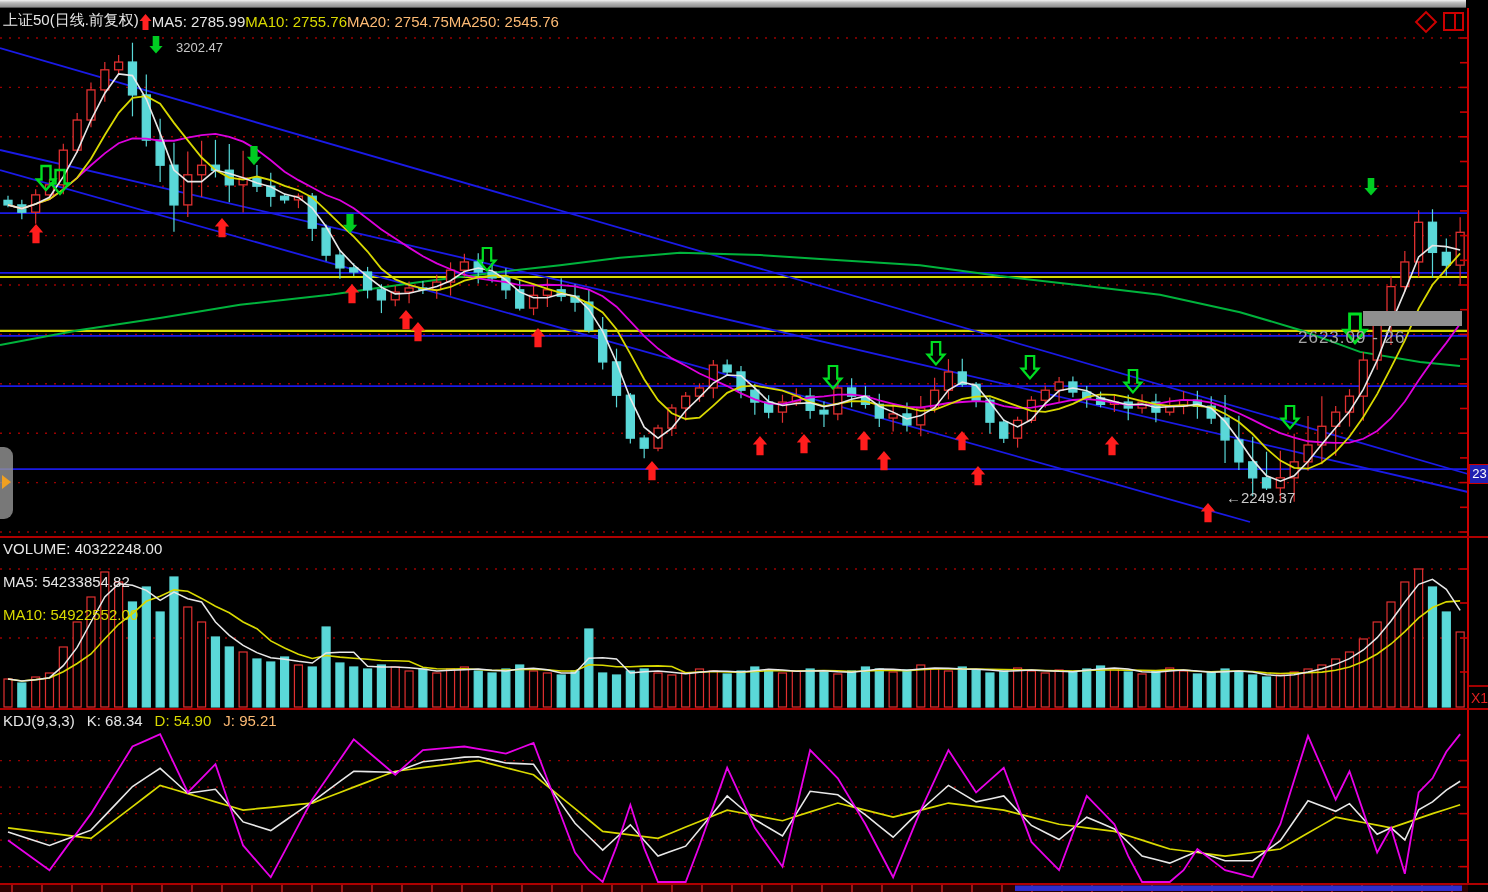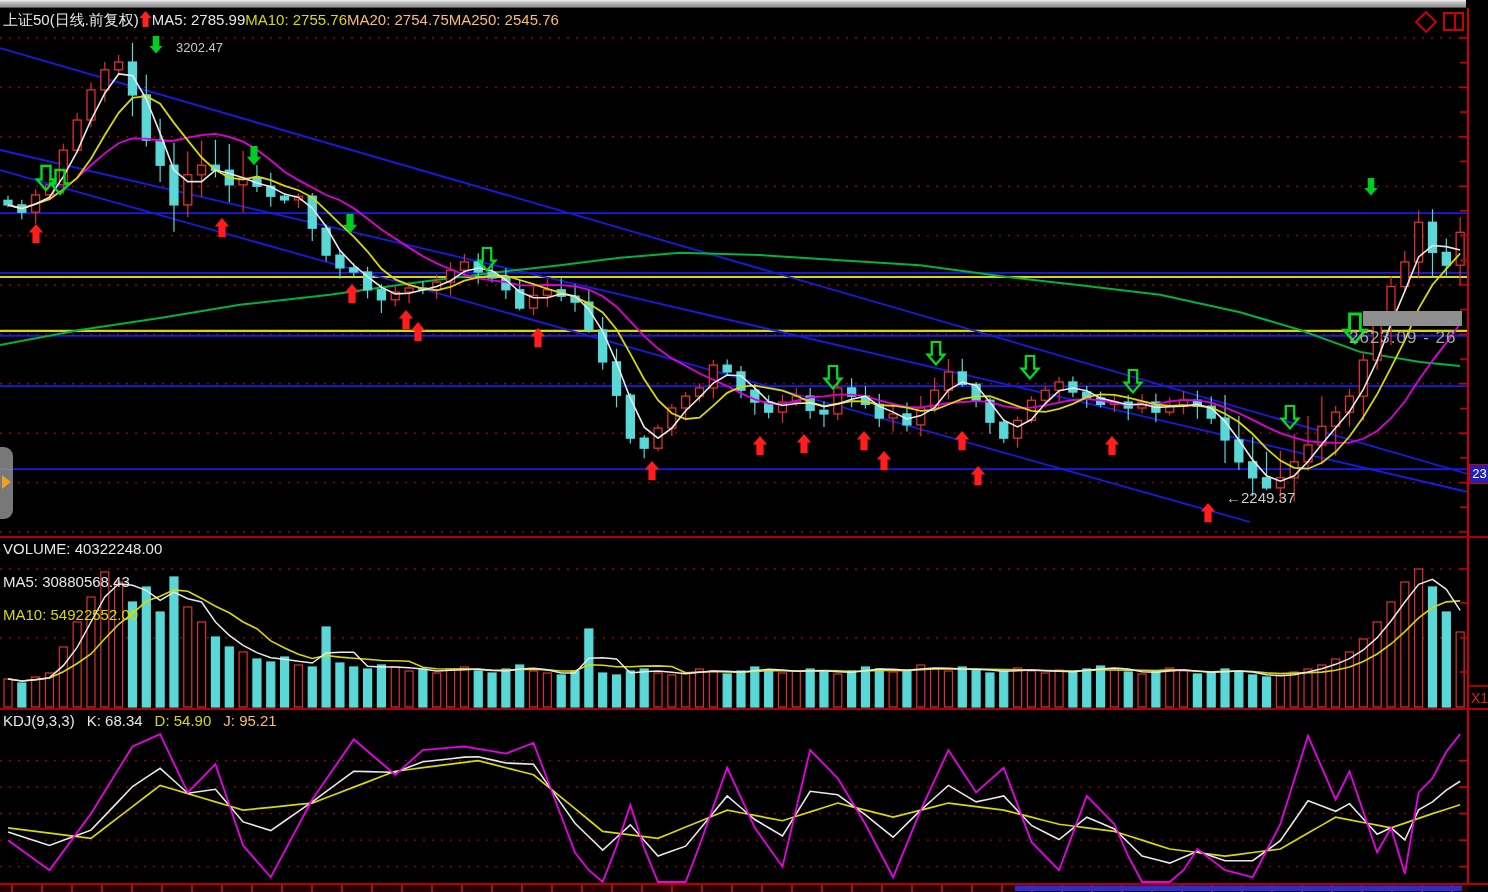--- a/index.html
+++ b/index.html
@@ -3,29 +3,29 @@
 <meta charset="utf-8">
 <style>
   html,body{margin:0;padding:0;background:#000;}
   #app{position:relative;width:1488px;height:892px;background:#000;overflow:hidden;
        font-family:"Liberation Sans","DejaVu Sans",sans-serif;}
   .abs{position:absolute;}
   #chart{position:absolute;left:0;top:0;z-index:1;}
   .txt{position:absolute;z-index:5;white-space:nowrap;}
   #top-scrollbar{left:0;top:0;width:1466px;height:7px;z-index:6;
       background:linear-gradient(#f2f2f2,#b9b9b9 40%,#8f8f8f);border-bottom:1px solid #555;}
-  #main-header{left:3px;top:11px;font-size:15px;display:flex;gap:0;align-items:flex-start;}
+  #main-header{left:3px;top:11px;font-size:15px;display:flex;gap:0;align-items:flex-end;}
   .w{color:#e6e6e6}.y{color:#d9d900}.m{color:#fdba74}.g{color:#fdba74}
   #hdr-arrow{width:13px;height:16px;display:inline-block;}
   #vol-header{left:3px;top:540px;font-size:15px;display:flex;gap:16px;flex-direction:column;}
   #kdj-header{left:3px;top:712px;font-size:15px;display:flex;gap:12px;}
   #peak-label{left:176px;top:40px;font-size:13px;color:#c9c9c9;}
   #trough-label{left:1226px;top:489px;font-size:15px;color:#c9c9c9;}
   #range-box{left:1363px;top:311px;width:99px;height:15px;background:#8f8f8f;z-index:4;}
-  #range-label{left:1349px;top:328px;font-size:17px;color:#a6a6a6;letter-spacing:1px;}
+  #range-label{left:1298px;top:328px;font-size:17px;color:#a6a6a6;letter-spacing:1px;}
   #axis-badge{left:1469px;top:464px;width:19px;height:18px;background:#2020b2;
       border:1px solid #cc0000;color:#fff;font-size:13px;line-height:18px;text-align:center;}
   #margin-tag{left:1471px;top:690px;color:#e02020;font-size:14px;}
   #left-handle{left:0;top:447px;width:13px;height:72px;background:rgba(150,150,150,.8);
       border-radius:0 9px 9px 0;z-index:6;}
   #left-handle .tri{position:absolute;left:2px;top:28px;width:0;height:0;
       border-left:9px solid #f0a020;border-top:7px solid transparent;border-bottom:7px solid transparent;}
   #tr-icons{left:1418px;top:12px;display:flex;gap:9px;align-items:center;z-index:6;}
   .dia{width:12px;height:12px;border:2px solid #cc0000;transform:rotate(45deg);}
   .win{width:17px;height:15px;border:2px solid #cc0000;position:relative;}
@@ -528,21 +528,21 @@
 
   <div id="peak-label" class="txt">3202.47</div>
   <div id="trough-label" class="txt">←2249.37</div>
   <div id="range-box" class="abs"></div>
   <div id="range-label" class="txt">2623.09 - 26</div>
   <div id="axis-badge" class="txt">23</div>
   <div id="margin-tag" class="txt">X1</div>
 
   <div id="vol-header" class="txt">
     <span class="w">VOLUME: 40322248.00</span>
-    <span class="w">MA5: 30880568.43</span>
+    <span class="w">MA5: 54233854.82</span>
     <span class="y">MA10: 54922552.00</span>
   </div>
 
   <div id="kdj-header" class="txt">
     <span class="w">KDJ(9,3,3)</span>
     <span class="w">K: 68.34</span>
     <span class="y">D: 54.90</span>
     <span class="m">J: 95.21</span>
   </div>
 

